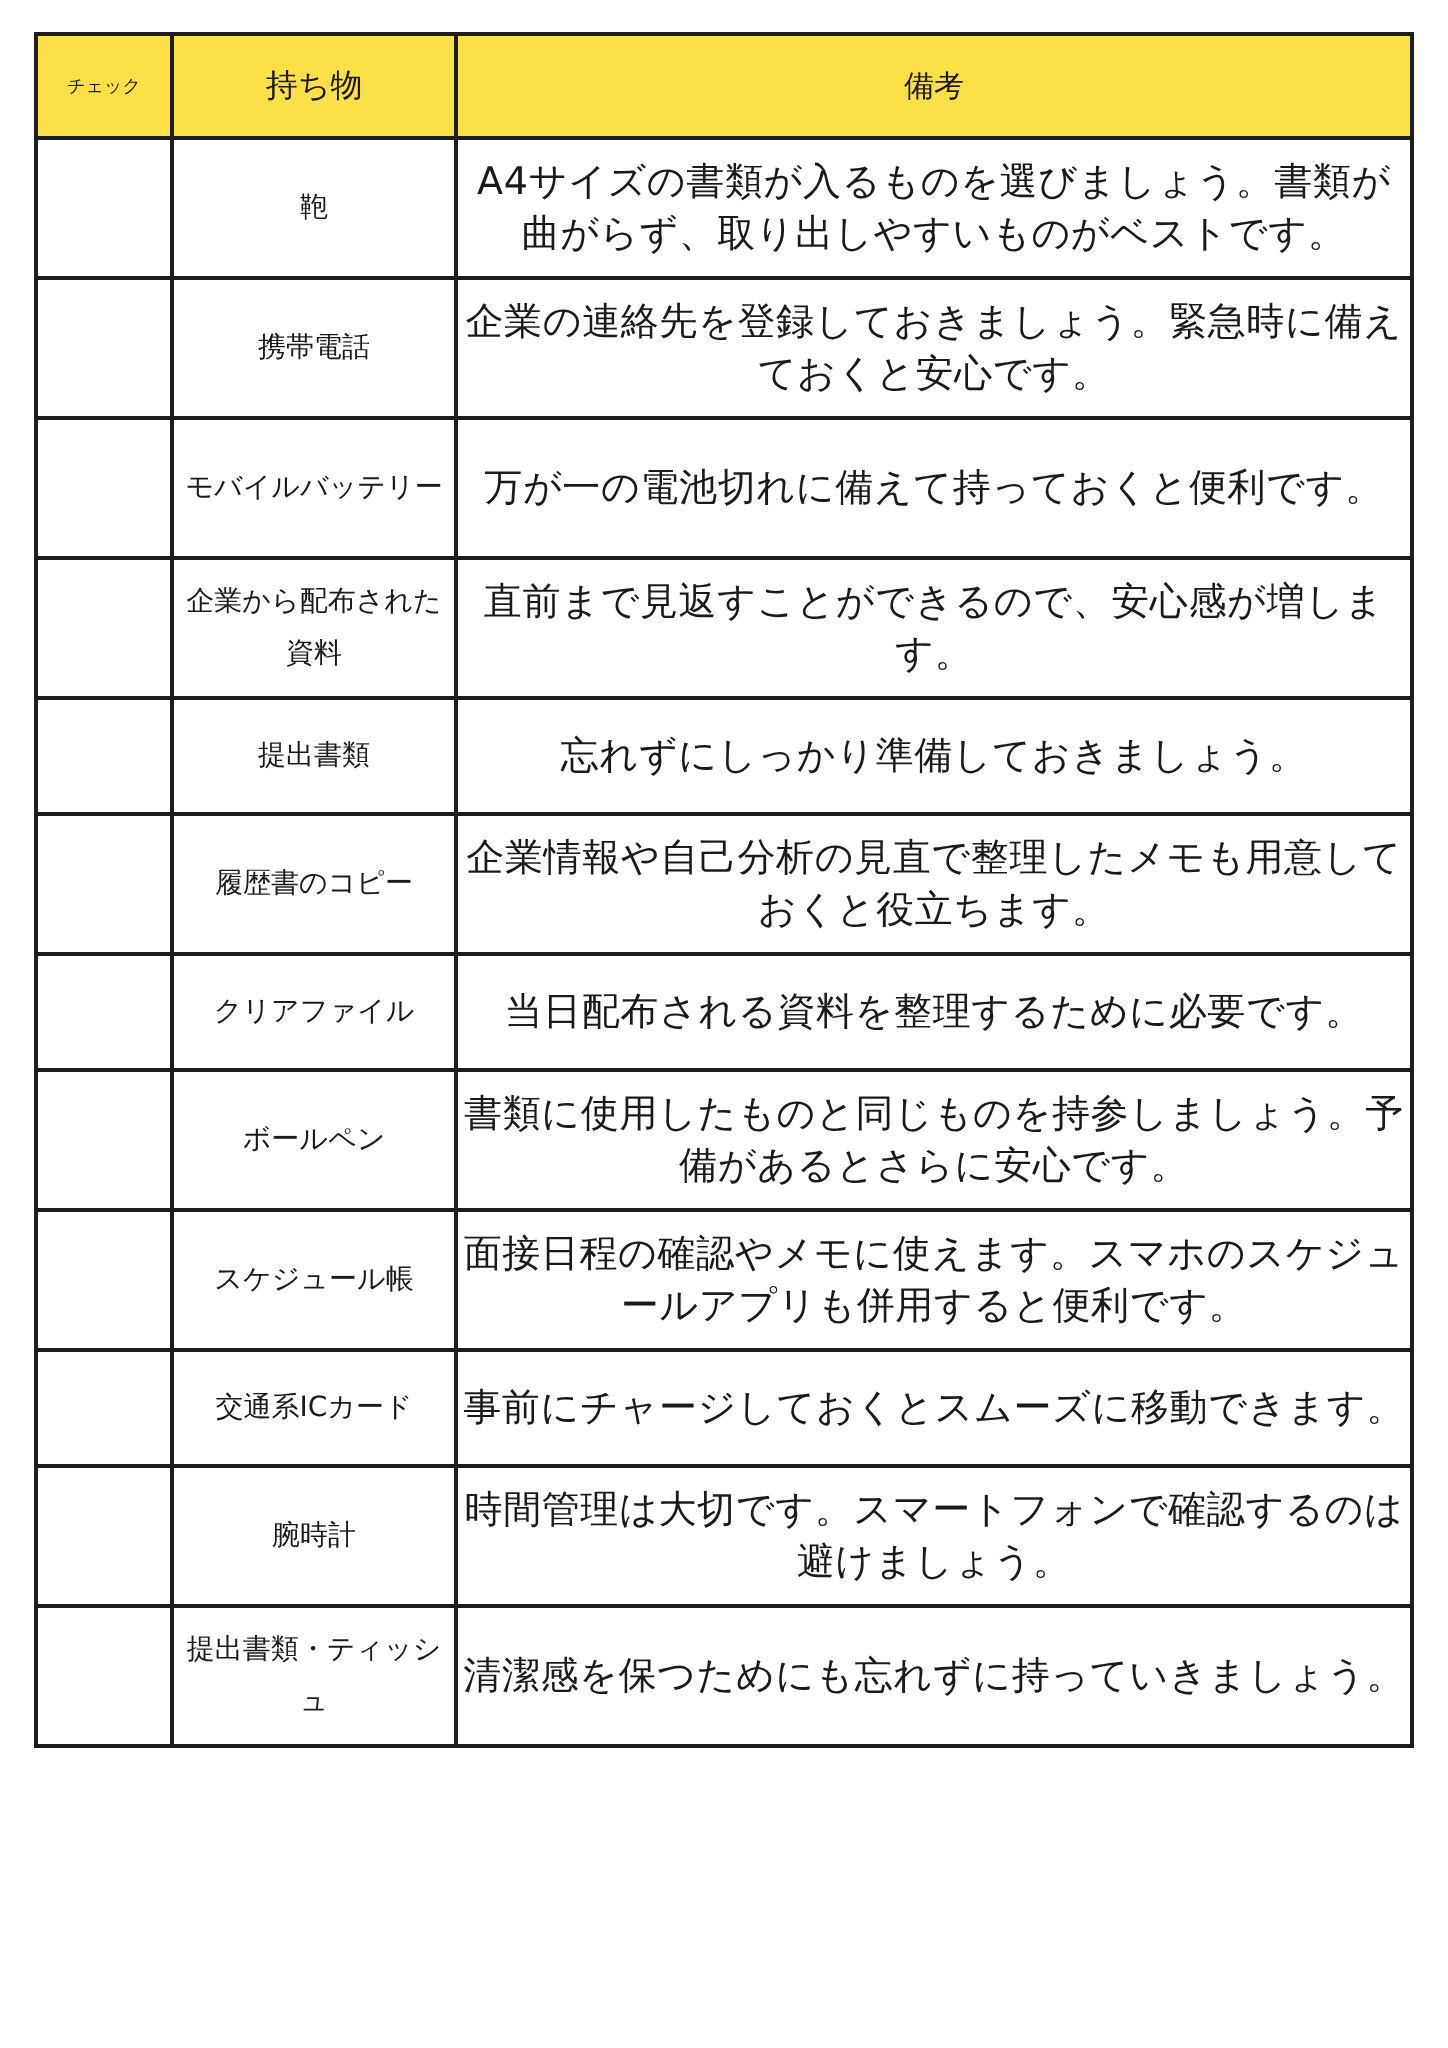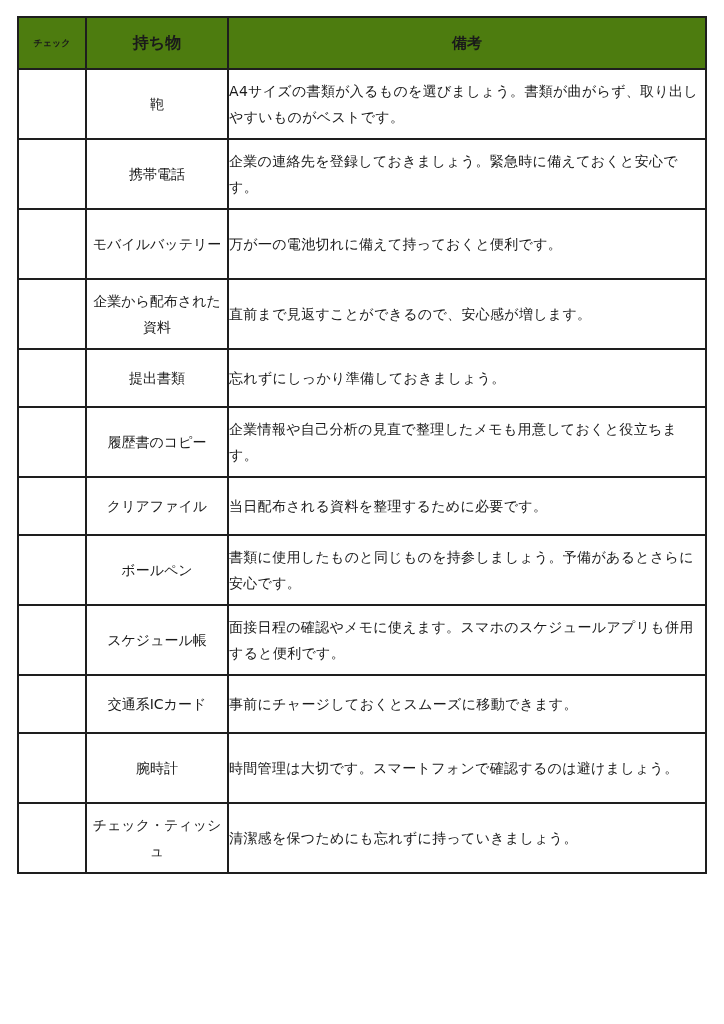--- a/index.html
+++ b/index.html
@@ -5,28 +5,28 @@
   html, body { margin:0; padding:0; background:#ffffff; }
   body { width:724px; height:1024px; position:relative; font-family:"DejaVu Sans","Liberation Sans",sans-serif; color:#1a1a1a; }
   table.checklist {
     position:absolute; left:17px; top:16px; width:690px;
     border-collapse:collapse; table-layout:fixed;
   }
   table.checklist th, table.checklist td {
     border:2px solid #1e1e1e; padding:0;
   }
   table.checklist thead th {
-    background:#4d7c0f; height:50px; font-weight:bold; text-align:center; vertical-align:middle;
+    background:#fde047; height:50px; font-weight:normal; text-align:center; vertical-align:middle;
   }
   th.col-check { width:66px; font-size:9px; }
   th.col-item { width:140px; font-size:16px; }
   th.col-note { font-size:15px;margin-left:46px; }
   td.check { }
   td.item { text-align:center; font-size:14px; line-height:26px; padding:0 6px; }
-  td.note { text-align:left; font-size:14px; line-height:26px; padding:0 12px; letter-spacing:0.3px; }
+  td.note { text-align:center; font-size:19px; line-height:26px; padding:0 12px; letter-spacing:0.3px; }
   tr.h72 td { height:68px; }
   tr.h60 td { height:56px; }
 </style>
 </head>
 <body>
 
 <table class="checklist">
   <thead>
     <tr>
       <th class="col-check">チェック</th>
@@ -85,17 +85,17 @@
         <td class="item">交通系ICカード</td>
         <td class="note">事前にチャージしておくとスムーズに移動できます。</td>
       </tr>
       <tr class="h72">
         <td class="check"></td>
         <td class="item">腕時計</td>
         <td class="note">時間管理は大切です。スマートフォンで確認するのは避けましょう。</td>
       </tr>
       <tr class="h72">
         <td class="check"></td>
-        <td class="item">チェック・ティッシュ</td>
+        <td class="item">提出書類・ティッシュ</td>
         <td class="note">清潔感を保つためにも忘れずに持っていきましょう。</td>
       </tr>
     </tbody>
 </table>
 
 </body></html>

